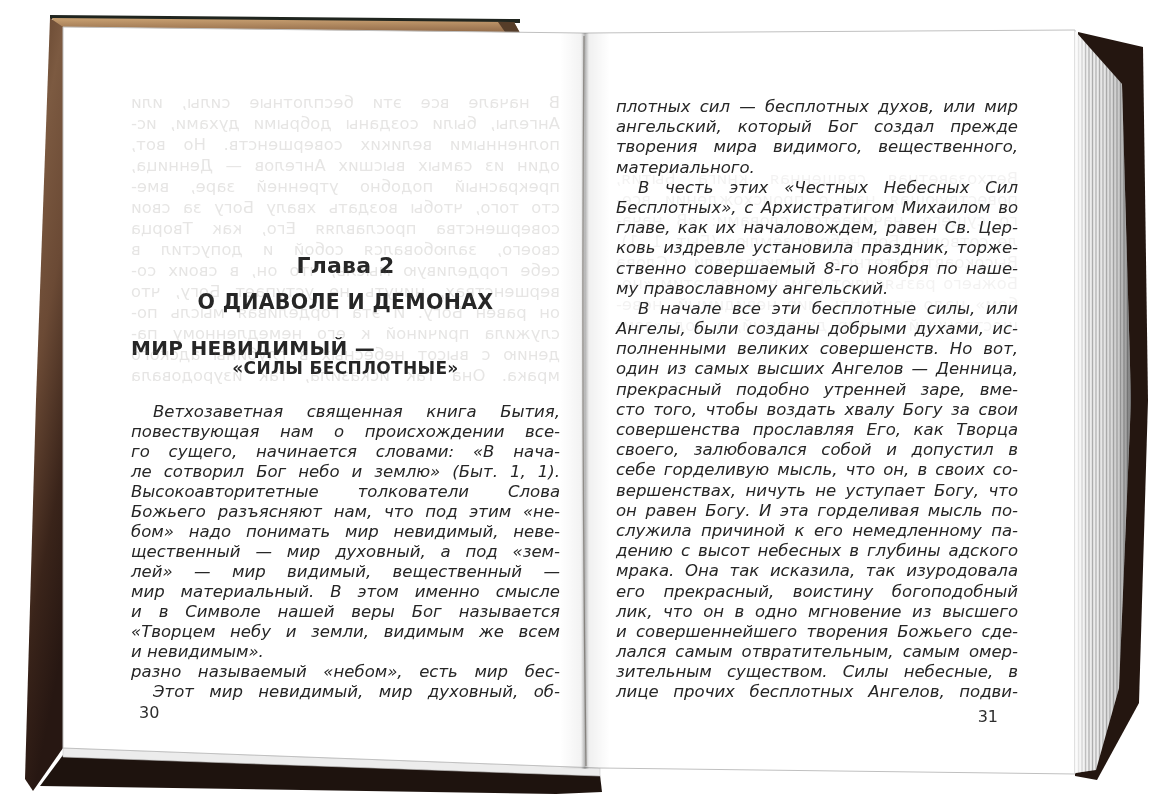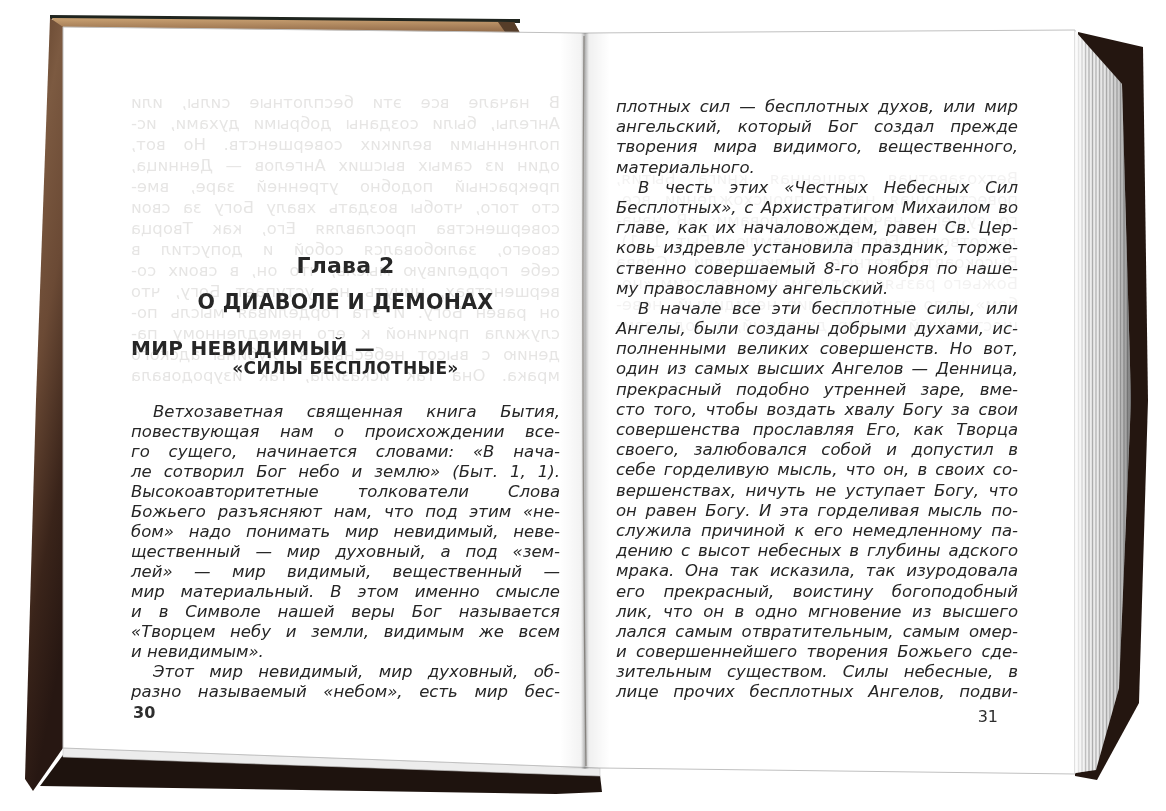--- a/index.html
+++ b/index.html
@@ -25,21 +25,21 @@
   .pagecol-right .body-block{top:97px;}
   .line{
     width:100%;font-size:16.5px;white-space:nowrap;
     text-align:justify;text-align-last:justify;text-justify:inter-word;
   }
   .pagecol-left  .line{line-height:20px;height:20px;}
   .pagecol-right .line{line-height:20.2px;height:20.2px;}
   .line.no-just{text-align-last:left;}
   .line.ind{text-indent:22px;}
   .pagenum{position:absolute;font-size:16px;color:#2e2e2e;}
-  .pagenum-left{top:703px;left:2px;font-weight:bold;}
+  .pagenum-left{top:703px;left:8px;}
   .pagenum-right{top:707px;right:20px;}
   
   .bleed{
     position:absolute;left:0;width:100%;z-index:1;
     transform:scaleX(-1);color:#6e6962;filter:blur(0.5px);
   }
   .bleed .line{text-align:justify;text-align-last:justify;font-size:16.5px;
     line-height:21px;height:21px;white-space:nowrap;}
   .bleed-left{top:92px;opacity:0.17;}
   .bleed-right{top:168px;opacity:0.08;}
@@ -136,22 +136,22 @@
         <div class="line">ле сотворил Бог небо и землю» (Быт. 1, 1).</div>
         <div class="line">Высокоавторитетные толкователи Слова</div>
         <div class="line">Божьего разъясняют нам, что под этим «не-</div>
         <div class="line">бом» надо понимать мир невидимый, неве-</div>
         <div class="line">щественный — мир духовный, а под «зем-</div>
         <div class="line">лей» — мир видимый, вещественный —</div>
         <div class="line">мир материальный. В этом именно смысле</div>
         <div class="line">и в Символе нашей веры Бог называется</div>
         <div class="line">«Творцем небу и земли, видимым же всем</div>
         <div class="line no-just">и невидимым».</div>
+        <div class="line">разно называемый «небом», есть мир бес-</div>
         <div class="line ind">Этот мир невидимый, мир духовный, об-</div>
-        <div class="line">разно называемый «небом», есть мир бес-</div>
       </div>
     <div class="pagenum pagenum-left">30</div>
   </div>
 
   <div class="pagecol pagecol-right">
     <div class="bleed bleed-right" id="bleed-right">
         <div class="line">Ветхозаветная священная книга Бытия,</div>
         <div class="line">повествующая нам о происхождении все-</div>
         <div class="line">го сущего, начинается словами: «В нача-</div>
         <div class="line">ле сотворил Бог небо и землю» (Быт. 1, 1).</div>
@@ -180,21 +180,21 @@
         <div class="line">совершенства прославляя Его, как Творца</div>
         <div class="line">своего, залюбовался собой и допустил в</div>
         <div class="line">себе горделивую мысль, что он, в своих со-</div>
         <div class="line">вершенствах, ничуть не уступает Богу, что</div>
         <div class="line">он равен Богу. И эта горделивая мысль по-</div>
         <div class="line">служила причиной к его немедленному па-</div>
         <div class="line">дению с высот небесных в глубины адского</div>
         <div class="line">мрака. Она так исказила, так изуродовала</div>
         <div class="line">его прекрасный, воистину богоподобный</div>
         <div class="line">лик, что он в одно мгновение из высшего</div>
+        <div class="line">и совершеннейшего творения Божьего сде-</div>
         <div class="line">лался самым отвратительным, самым омер-</div>
-        <div class="line">и совершеннейшего творения Божьего сде-</div>
         <div class="line">зительным существом. Силы небесные, в</div>
         <div class="line">лице прочих бесплотных Ангелов, подви-</div>
       </div>
     <div class="pagenum pagenum-right">31</div>
   </div>
 
 </div>
 
 </body></html>

